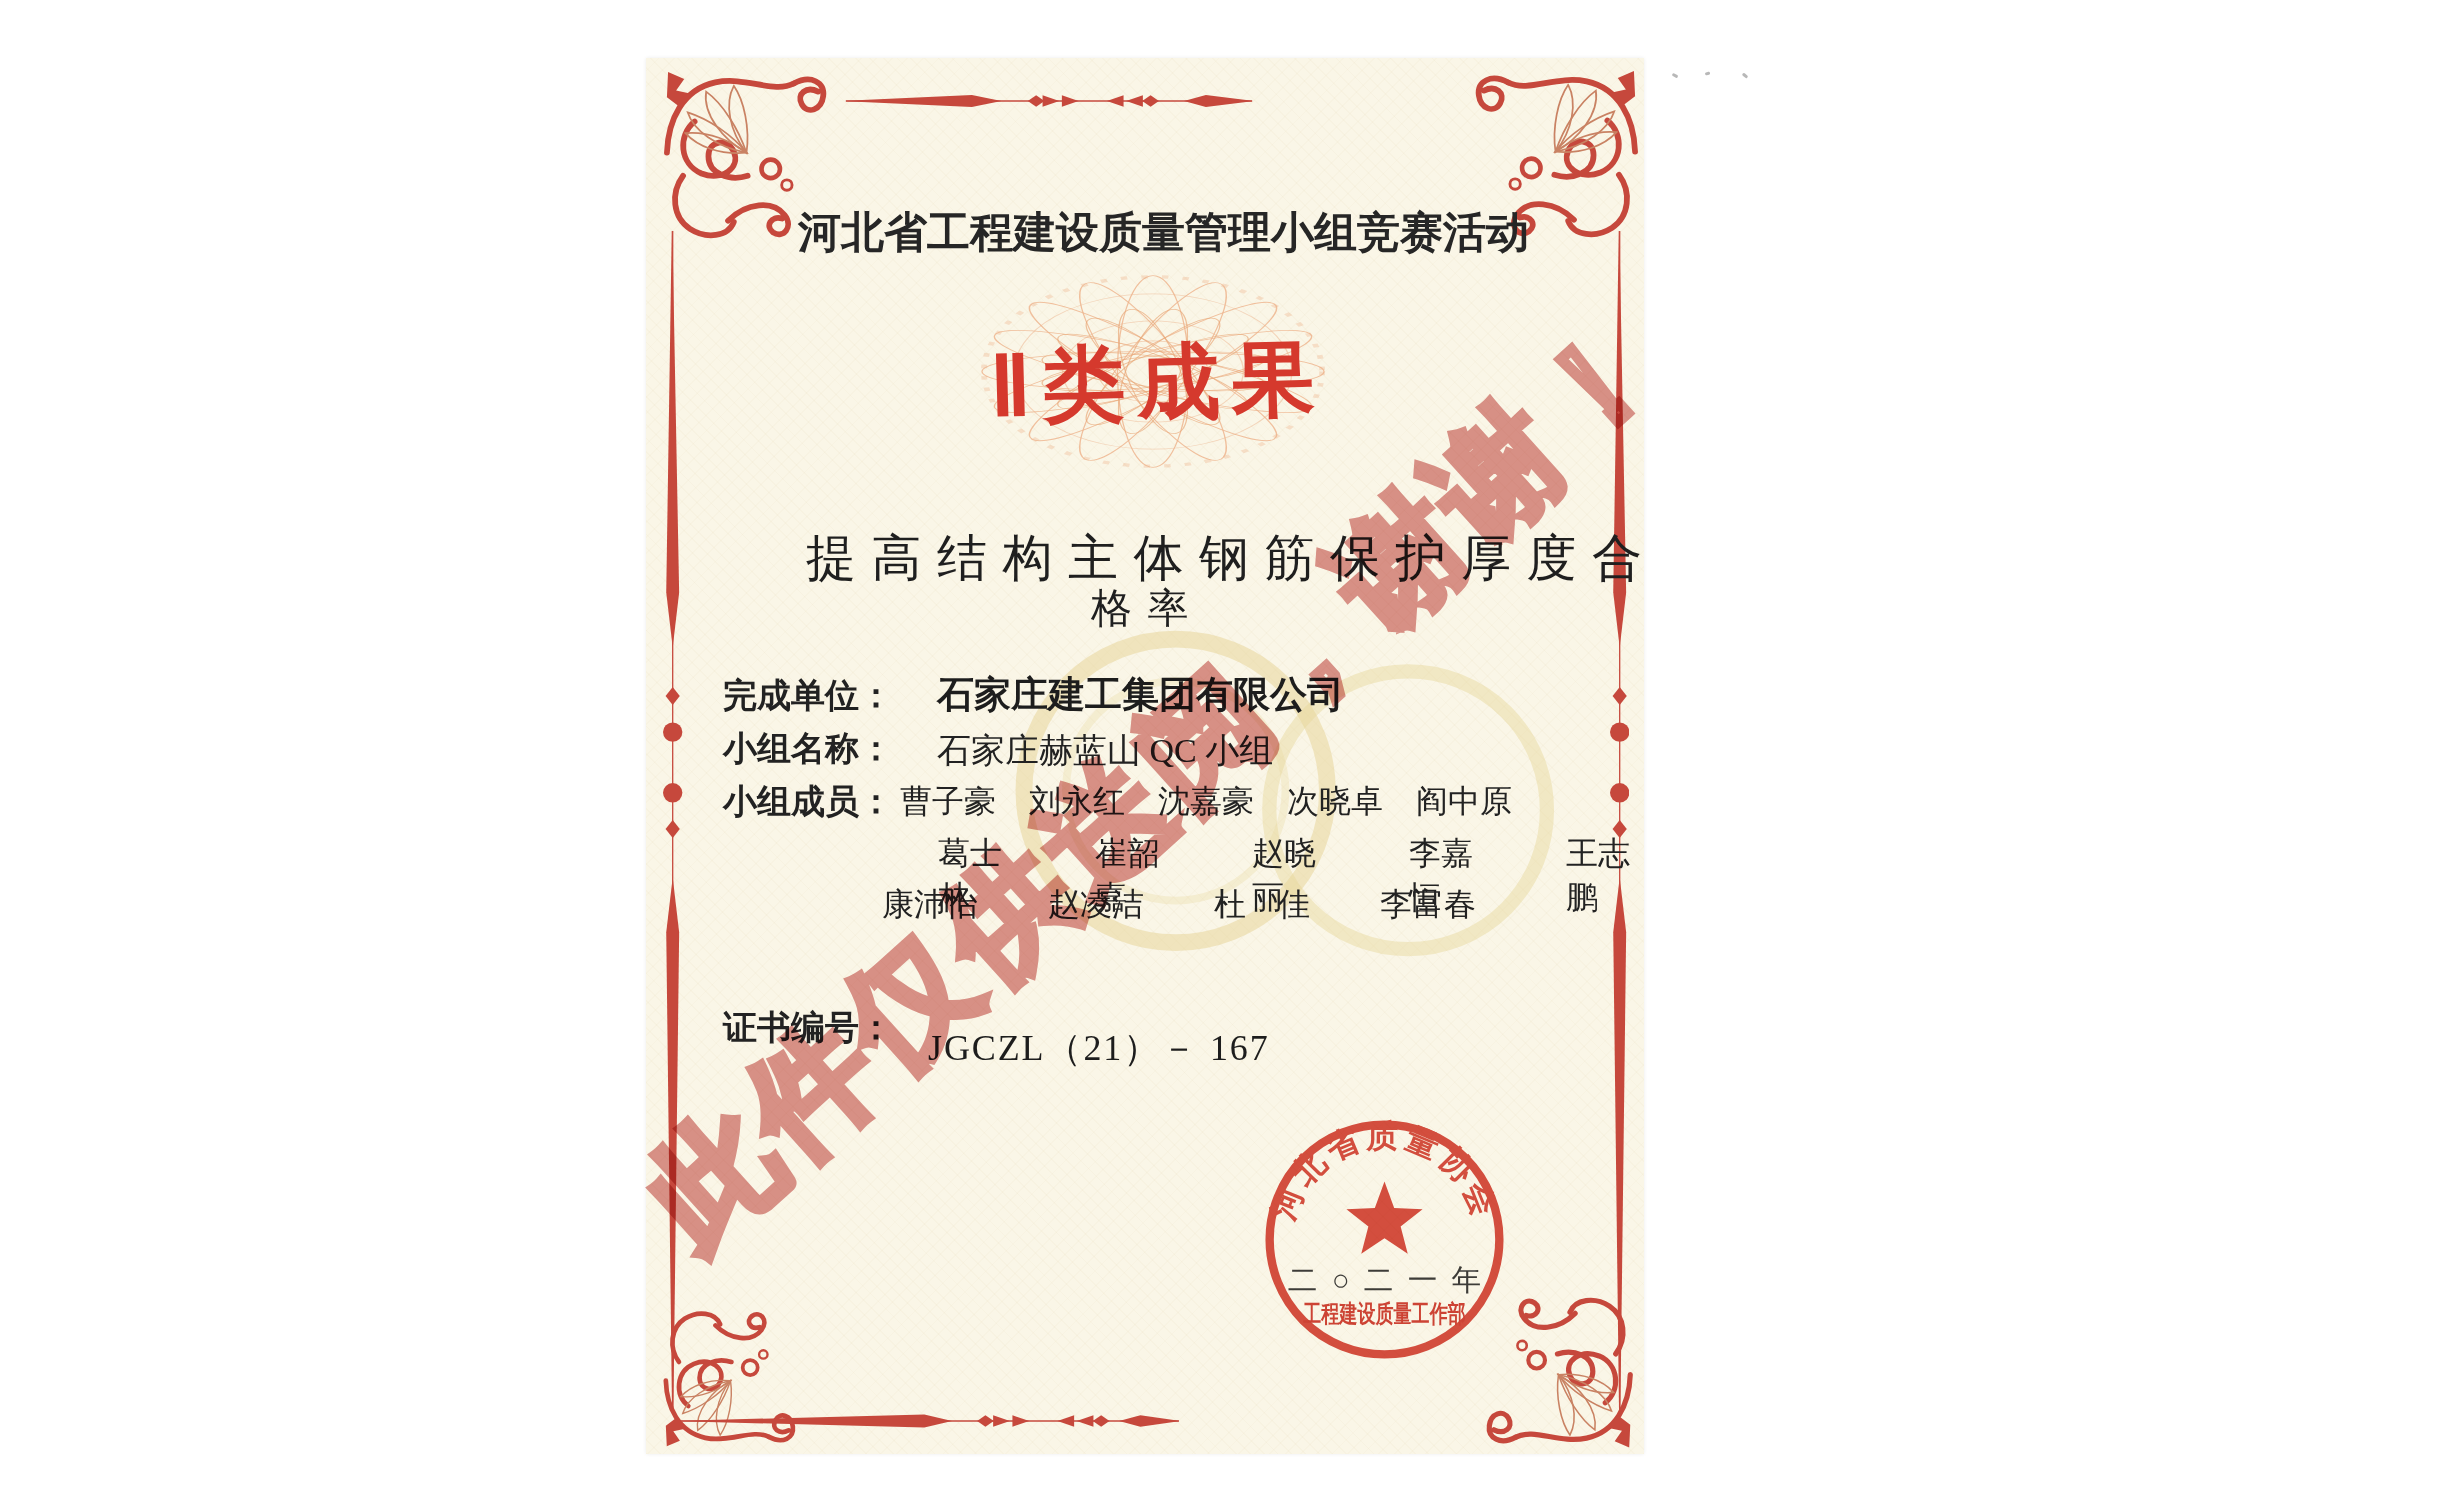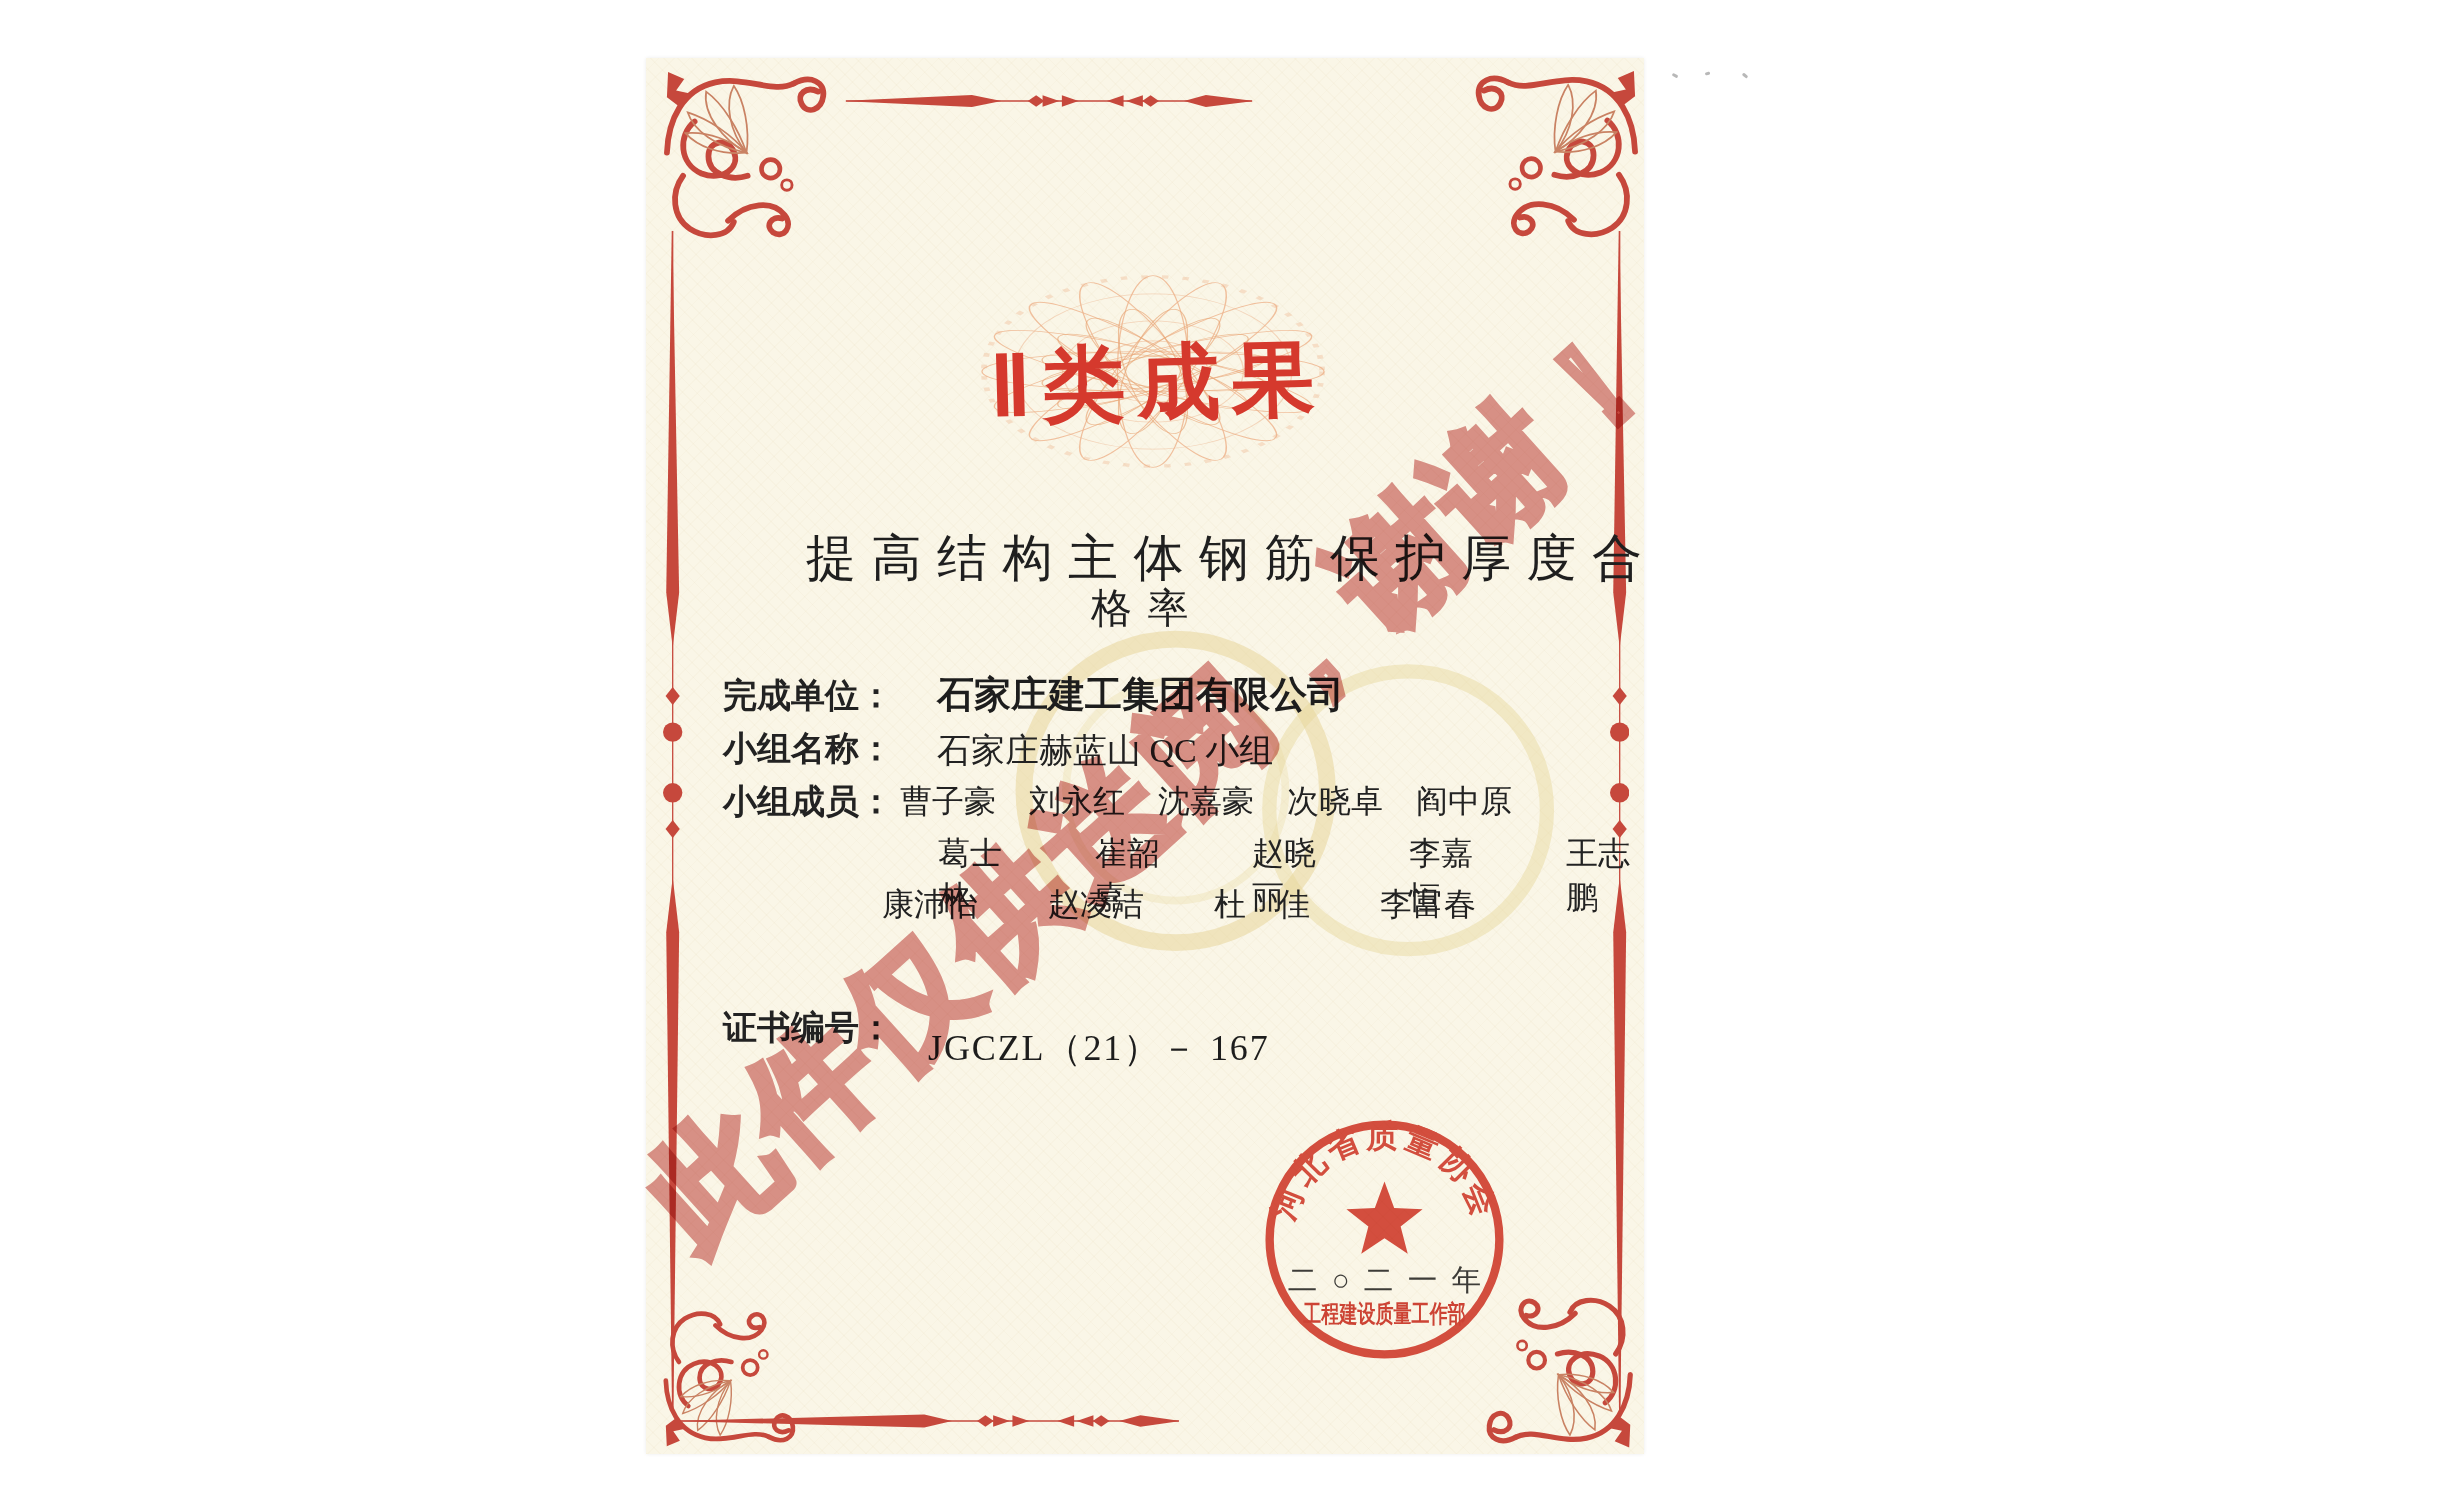--- a/index.html
+++ b/index.html
@@ -155,20 +155,21 @@
     <svg class="abs deco" style="left:964px;top:173px" width="19.4" height="1183" viewBox="0 0 30 1832">
       <line x1="15" y1="0" x2="15" y2="1832" stroke="#c6483c" stroke-width="2"></line>
       <polygon fill="#c6483c" points="13.5,0 5,560 15,645 25,560 14.5,0"></polygon>
       <polygon fill="#c6483c" points="15,706 26,720 15,734 4,720"></polygon>
       <circle cx="15" cy="776" r="15" fill="#c6483c"></circle>
       <circle cx="15" cy="870" r="15" fill="#c6483c"></circle>
       <polygon fill="#c6483c" points="15,912 26,926 15,940 4,926"></polygon>
       <polygon fill="#c6483c" points="15,1001 25,1086 16,1832 14,1832 5,1086"></polygon>
     </svg>
 
+    <div class="abs nowrap event-title">河北省工程建设质量管理小组竞赛活动</div>
 
     <div class="abs nowrap award">Ⅱ类成果</div>
 
     <div class="abs nowrap proj1">提高结构主体钢筋保护厚度合</div>
     <div class="abs nowrap proj2">格率</div>
 
     <div class="abs nowrap flabel" style="left:77px;top:615px">完成单位：</div>
     <div class="abs nowrap fvalue-bold" style="left:291px;top:612px">石家庄建工集团有限公司</div>
 
     <div class="abs nowrap flabel" style="left:77px;top:668px">小组名称：</div>

